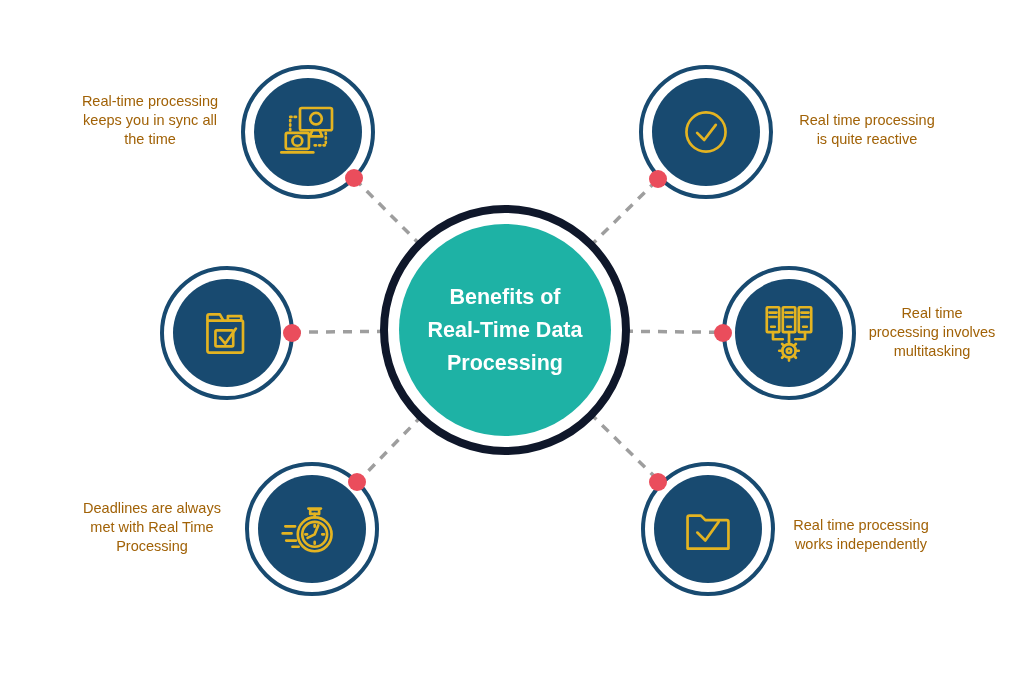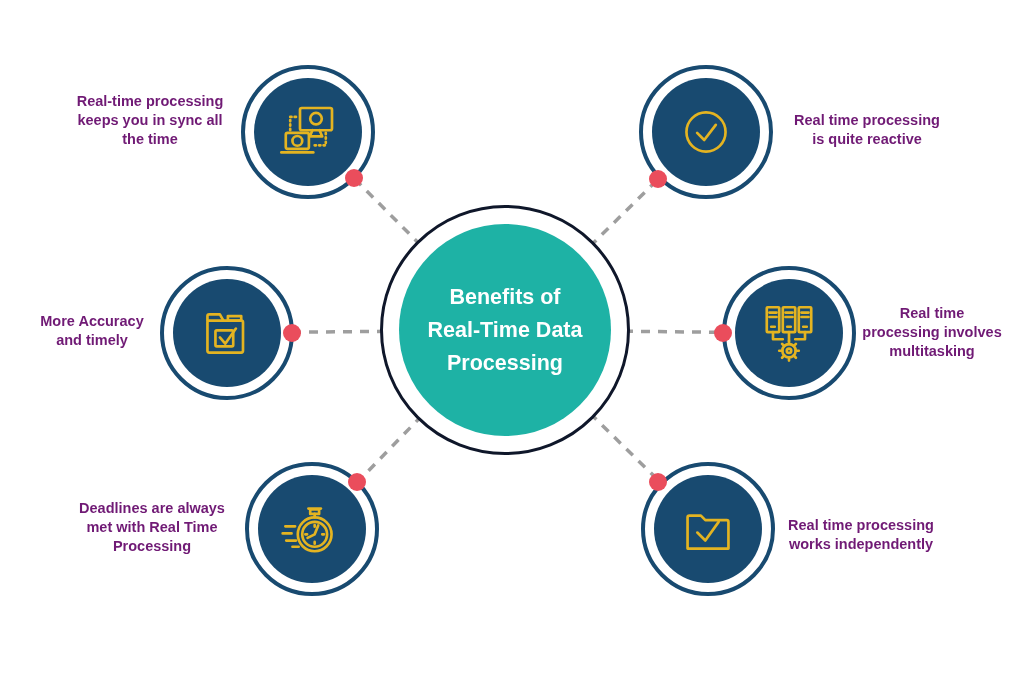--- a/index.html
+++ b/index.html
@@ -6,21 +6,21 @@
   .canvas{
     position:relative;width:1024px;height:683px;background:#ffffff;overflow:hidden;
     font-family:"Liberation Sans",sans-serif;
   }
   
   .connectors{position:absolute;left:0;top:0;width:1024px;height:683px;z-index:1;}
   .connectors line{stroke:#9e9e9e;stroke-width:3.5;stroke-dasharray:9 8;}
   
   .center-node{
     position:absolute;left:380px;top:205px;width:250px;height:250px;box-sizing:border-box;
-    border:3px solid #0f172a;border-radius:50%;background:#ffffff;z-index:2;
+    border:8px solid #0f172a;border-radius:50%;background:#ffffff;z-index:2;
     display:flex;align-items:center;justify-content:center;
   }
   .center-inner{
     width:212px;height:212px;border-radius:50%;background:#1eb2a5;
     display:flex;align-items:center;justify-content:center;
   }
   .center-title{
     color:#ffffff;font-size:21.5px;font-weight:bold;line-height:33px;
     text-align:center;white-space:pre-line;
   }
@@ -35,21 +35,21 @@
     display:flex;align-items:center;justify-content:center;
   }
   .icon svg{display:block;}
   .icon svg *{stroke:#e4b421;fill:none;stroke-width:3;stroke-linecap:round;stroke-linejoin:round;}
   
   .dot{
     position:absolute;width:18px;height:18px;border-radius:50%;background:#ea4d5c;z-index:3;
   }
   
   .node-label{
-    position:absolute;z-index:2;color:#701a75;font-size:14.5px;font-weight:bold;
+    position:absolute;z-index:2;color:#a16207;font-size:14.5px;font-weight:normal;
     line-height:19px;text-align:center;white-space:pre-line;
   }
 </style>
 </head>
 <body>
 
 <div class="canvas">
 
   <svg class="connectors" viewBox="0 0 1024 683">
     <line x1="505" y1="330" x2="308" y2="132"></line>
@@ -161,22 +161,20 @@
   <div class="dot" style="left:283px;top:324px;"></div>
   <div class="dot" style="left:714px;top:324px;"></div>
   <div class="dot" style="left:348px;top:473px;"></div>
   <div class="dot" style="left:649px;top:473px;"></div>
 
   <div class="node-label" style="left:45px;top:92px;width:210px;">Real-time processing
 keeps you in sync all
 the time</div>
   <div class="node-label" style="left:762px;top:111px;width:210px;">Real time processing
 is quite reactive</div>
-  <div class="node-label" style="left:0px;top:312px;width:184px;">More Accuracy
-and timely</div>
   <div class="node-label" style="left:840px;top:304px;width:184px;">Real time
 processing involves
 multitasking</div>
   <div class="node-label" style="left:47px;top:499px;width:210px;">Deadlines are always
 met with Real Time
 Processing</div>
   <div class="node-label" style="left:756px;top:516px;width:210px;">Real time processing
 works independently</div>
 
 </div>

